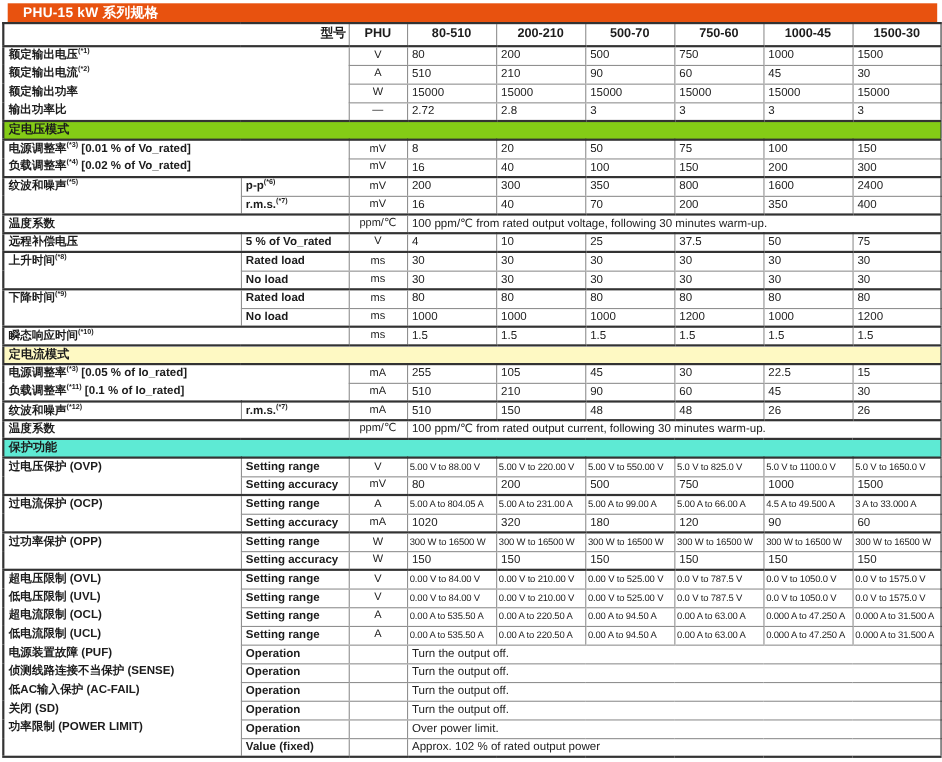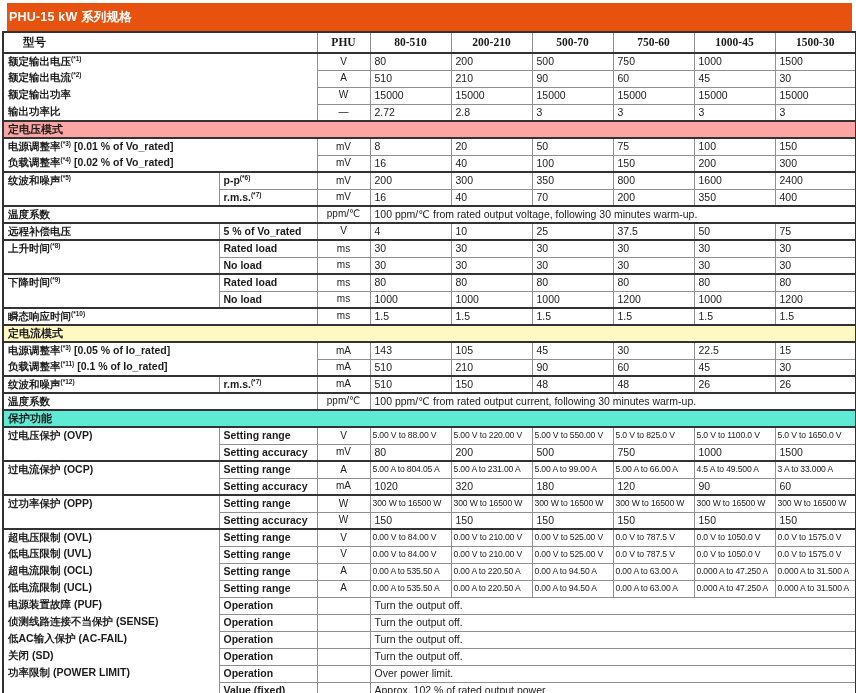--- a/index.html
+++ b/index.html
@@ -2,42 +2,42 @@
 <html><head>
 <meta charset="utf-8">
 <style>
   html,body{margin:0;padding:0;background:#ffffff;}
   body{
     width:856px;height:693px;overflow:hidden;
     font-family:"Liberation Sans","DejaVu Sans",sans-serif;
     -webkit-font-smoothing:antialiased;
   }
   .title-bar{
-    margin:3px 4px 0 7px;height:28px;
+    margin:3px 4px 0 7px;height:17px;
     display:flex;align-items:center;
-    padding-left:2px;box-sizing:border-box;
+    padding-left:14px;box-sizing:border-box;
   }
   .title-bar span{color:#fff;font-weight:bold;font-size:12.5px;letter-spacing:.2px;}
   table{
     border-collapse:collapse;table-layout:fixed;
     width:853px;margin-left:2px;
     border:2px solid #333333;
   }
   td{
     height:17px;box-sizing:border-box;
     padding:0 2px 0 4px;
     font-size:10.5px;color:#222;
     border-left:1px solid #909090;
     border-bottom:1px solid #909090;
     overflow:hidden;white-space:nowrap;
     line-height:1.05;vertical-align:middle;
   }
   thead td{height:21px;font-weight:bold;font-size:11.5px;color:#1c1c1c;}
-  td.hl{text-align:left;padding-left:19px;}
-  td.hu,td.mh{text-align:center;padding:0 1px;font-family:Liberation Serif, serif;}
+  td.hl{text-align:right;padding-left:19px;}
+  td.hu,td.mh{text-align:center;padding:0 1px;}
   td.lbl{font-weight:bold;color:#1c1c1c;vertical-align:top;padding-top:2px;}
   td.lbl.nb{border-bottom:none;}
   td.lbl.gb{border-bottom:2px solid #333333;}
   td.sub{font-weight:bold;color:#1c1c1c;}
   td.unit{text-align:center;padding:0 1px;font-size:10px;}
   td.val{font-size:10.5px;}
   td.val.small{font-size:8.6px;letter-spacing:-0.15px;padding-left:2px;}
   td.section{
     font-weight:bold;font-size:11px;color:#1c1c1c;
     border-bottom:2px solid #333333;
@@ -111,21 +111,21 @@
         <td class="lbl" colspan="2">输出功率比</td>
         <td class="unit">—</td>
         <td class="val">2.72</td>
         <td class="val">2.8</td>
         <td class="val">3</td>
         <td class="val">3</td>
         <td class="val">3</td>
         <td class="val">3</td>
       </tr>
       <tr>
-        <td class="section" colspan="9" style="background: #fca5a5;">定电压模式</td>
+        <td class="section" colspan="9" style="background: #84cc16;">定电压模式</td>
       </tr>
       <tr>
         <td class="lbl nb" colspan="2">电源调整率<sup>(*3)</sup> [0.01 % of Vo_rated]</td>
         <td class="unit">mV</td>
         <td class="val">8</td>
         <td class="val">20</td>
         <td class="val">50</td>
         <td class="val">75</td>
         <td class="val">100</td>
         <td class="val">150</td>
@@ -228,21 +228,21 @@
         <td class="val">1.5</td>
         <td class="val">1.5</td>
         <td class="val">1.5</td>
       </tr>
       <tr>
         <td class="section" colspan="9" style="background: #fef9c3;">定电流模式</td>
       </tr>
       <tr>
         <td class="lbl nb" colspan="2">电源调整率<sup>(*3)</sup> [0.05 % of Io_rated]</td>
         <td class="unit">mA</td>
-        <td class="val">143</td>
+        <td class="val">255</td>
         <td class="val">105</td>
         <td class="val">45</td>
         <td class="val">30</td>
         <td class="val">22.5</td>
         <td class="val">15</td>
       </tr>
       <tr class="gend">
         <td class="lbl" colspan="2">负载调整率<sup>(*11)</sup> [0.1 % of Io_rated]</td>
         <td class="unit">mA</td>
         <td class="val">510</td>

